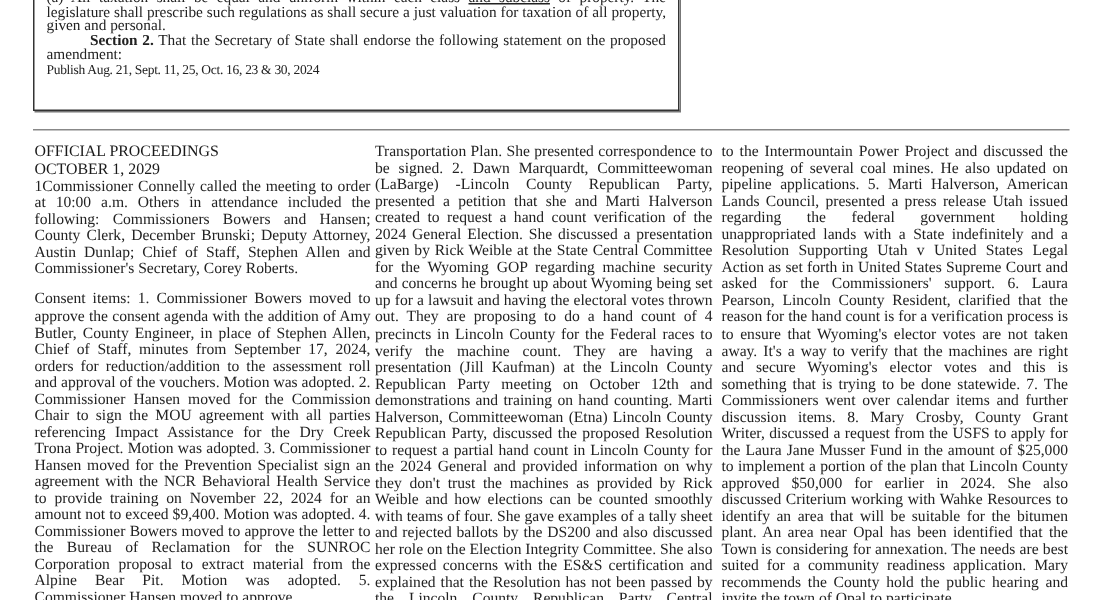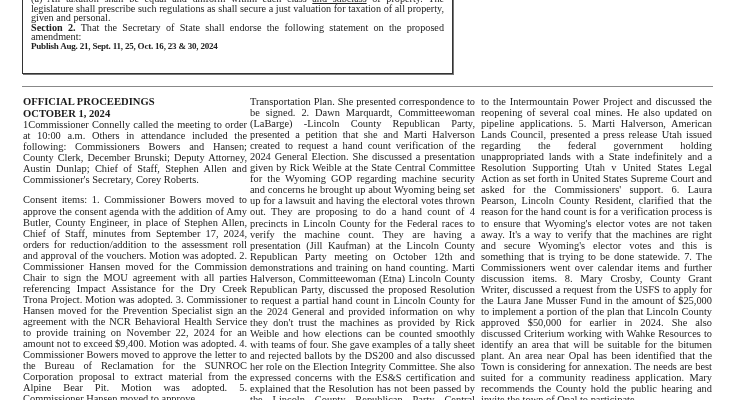--- a/index.html
+++ b/index.html
@@ -12,60 +12,60 @@
     position: absolute; left: 22px; top: -6px; width: 431px; height: 80px;
     border: 1.5px solid #333; border-top: none; box-sizing: border-box;
     padding: 0 8px 0 8px;
     box-shadow: 1px 1px 0 #777;
   }
   .notice-box p {
     margin: 0; font-family: "Liberation Serif", "DejaVu Serif", serif;
     font-size: 10.2px; line-height: 9.6px; text-align: justify; color: #222;
   }
   .notice-box .cut { text-align-last: justify; }
-  .notice-box b { font-weight: bold; }
+  .notice-box b { font-weight: bold; margin-left: 29px; }
   .notice-box u { text-decoration: underline; }
   .publish {
-    text-align: center; font-weight: bold; font-size: 9px !important;
+    text-align: center; font-weight: normal; font-size: 9px !important;
     letter-spacing: -0.2px;
   }
   .rule {
     position: absolute; left: 22px; top: 86px; width: 691px; height: 0;
     border-top: 1.5px solid #888;
   }
   .col {
     position: absolute; top: 96px; width: 224px;
     font-family: "Liberation Serif", "DejaVu Serif", serif;
     font-size: 10.4px; line-height: 11.05px; color: #222;
   }
   .col p { margin: 0; text-align: justify; }
   .col1 { left: 23px; }
   .col2 { left: 250px; width: 225px; }
   .col3 { left: 481px; width: 231px; }
   .heading {
-    text-align: center; font-weight: bold; font-size: 10.6px; line-height: 11.6px;
+    text-align: center; font-weight: normal; font-size: 10.6px; line-height: 11.6px;
     margin: 2px 0 0 0; color: #1a1a1a;
   }
   .para-gap { height: 9px; }
 </style>
 </head>
 <body>
 
 <div class="notice-box">
   <p class="cut"><span>(a) All taxation shall be equal and uniform within each class</span> <u>and subclass</u> <span>of property. The</span></p>
   <p>legislature shall prescribe such regulations as shall secure a just valuation for taxation of all property, given and personal.</p>
   <p><b>Section 2.</b> <span>That the Secretary of State shall endorse the following statement on the proposed amendment:</span></p>
   <p class="publish">Publish Aug. 21, Sept. 11, 25, Oct. 16, 23 &amp; 30, 2024</p>
 </div>
 
 <div class="rule"></div>
 
 <div class="col col1">
   <p class="heading">OFFICIAL PROCEEDINGS</p>
-  <p class="heading">OCTOBER 1, 2024</p>
+  <p class="heading">OCTOBER 1, 2029</p>
   <p>1Commissioner Connelly called the meeting to order at 10:00 a.m. Others in attendance included the following: Commissioners Bowers and Hansen; County Clerk, December Brunski; Deputy Attorney, Austin Dunlap; Chief of Staff, Stephen Allen and Commissioner's Secretary, Corey Roberts.</p>
   <div class="para-gap"></div>
   <p>Consent items: 1. Commissioner Bowers moved to approve the consent agenda with the addition of Amy Butler, County Engineer, in place of Stephen Allen, Chief of Staff, minutes from September 17, 2024, orders for reduction/addition to the assessment roll and approval of the vouchers. Motion was adopted. 2. Commissioner Hansen moved for the Commission Chair to sign the MOU agreement with all parties referencing Impact Assistance for the Dry Creek Trona Project. Motion was adopted. 3. Commissioner Hansen moved for the Prevention Specialist sign an agreement with the NCR Behavioral Health Service to provide training on November 22, 2024 for an amount not to exceed $9,400. Motion was adopted. 4. Commissioner Bowers moved to approve the letter to the Bureau of Reclamation for the SUNROC Corporation proposal to extract material from the Alpine Bear Pit. Motion was adopted. 5. Commissioner Hansen moved to approve</p>
 </div>
 
 <div class="col col2">
   <p>Transportation Plan. She presented correspondence to be signed. 2. Dawn Marquardt, Committeewoman (LaBarge) -Lincoln County Republican Party, presented a petition that she and Marti Halverson created to request a hand count verification of the 2024 General Election. She discussed a presentation given by Rick Weible at the State Central Committee for the Wyoming GOP regarding machine security and concerns he brought up about Wyoming being set up for a lawsuit and having the electoral votes thrown out. They are proposing to do a hand count of 4 precincts in Lincoln County for the Federal races to verify the machine count. They are having a presentation (Jill Kaufman) at the Lincoln County Republican Party meeting on October 12th and demonstrations and training on hand counting. Marti Halverson, Committeewoman (Etna) Lincoln County Republican Party, discussed the proposed Resolution to request a partial hand count in Lincoln County for the 2024 General and provided information on why they don't trust the machines as provided by Rick Weible and how elections can be counted smoothly with teams of four. She gave examples of a tally sheet and rejected ballots by the DS200 and also discussed her role on the Election Integrity Committee. She also expressed concerns with the ES&amp;S certification and explained that the Resolution has not been passed by the Lincoln County Republican Party Central Committee but due to time constraints it's being presented as a petition to the Commissioners. Chairman Connelly</p>
 </div>
 
 <div class="col col3">

